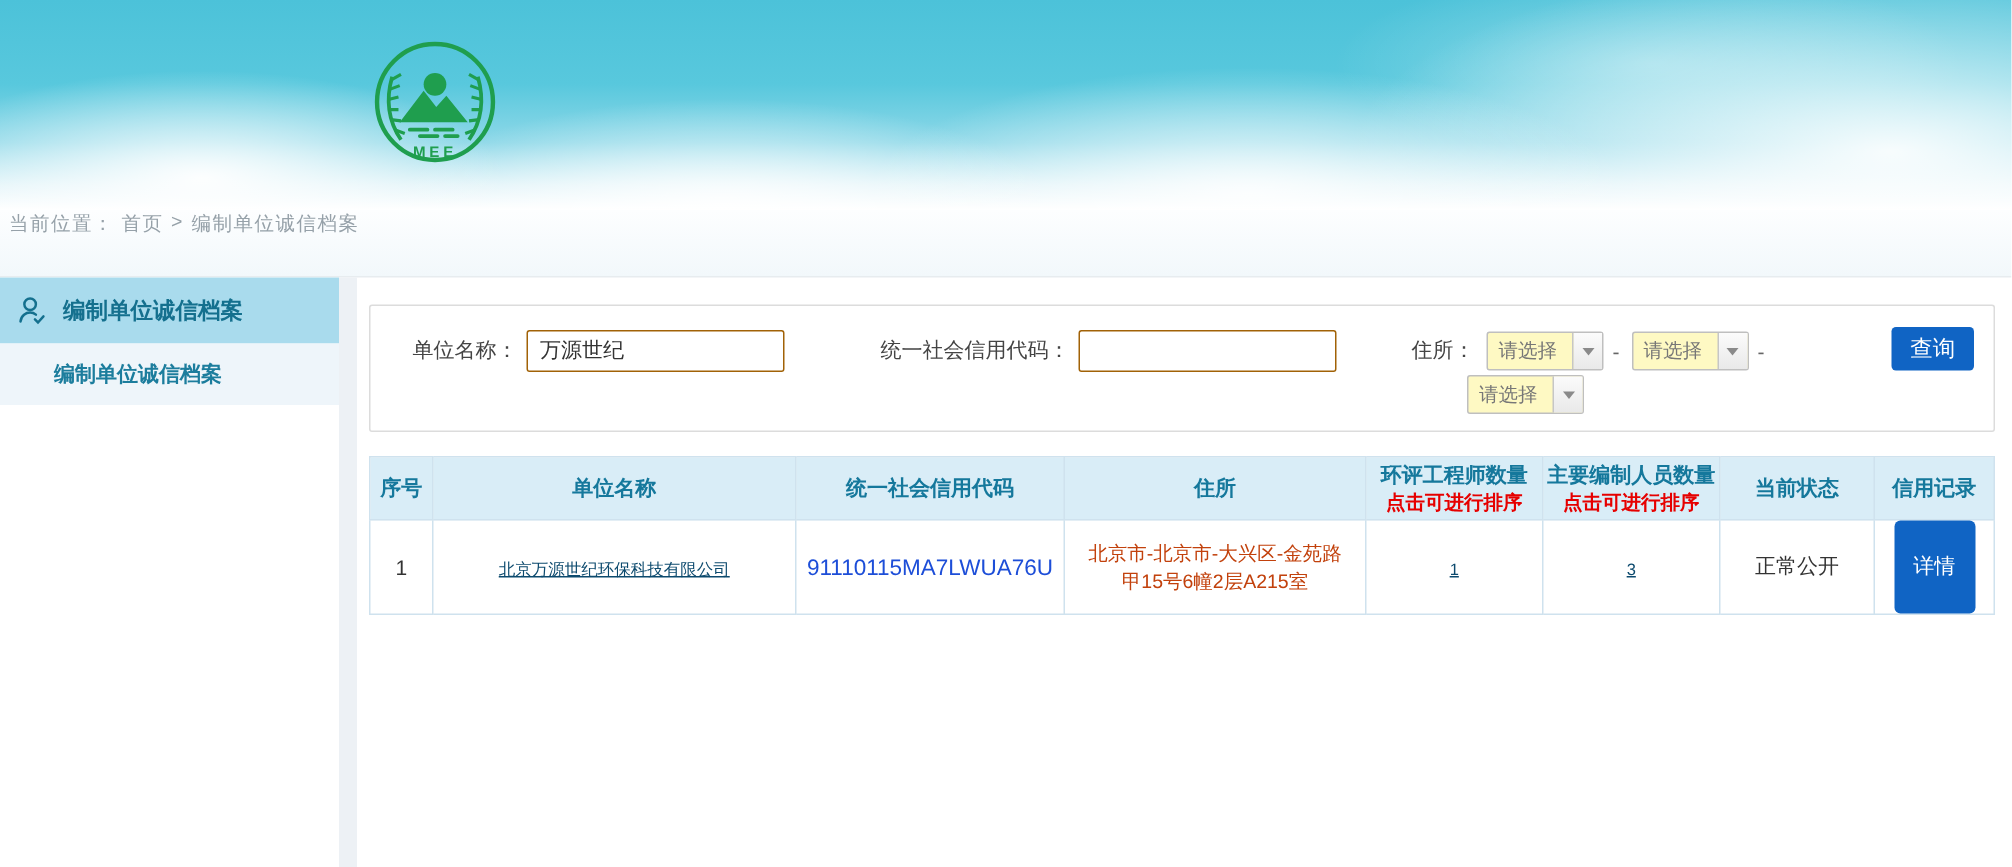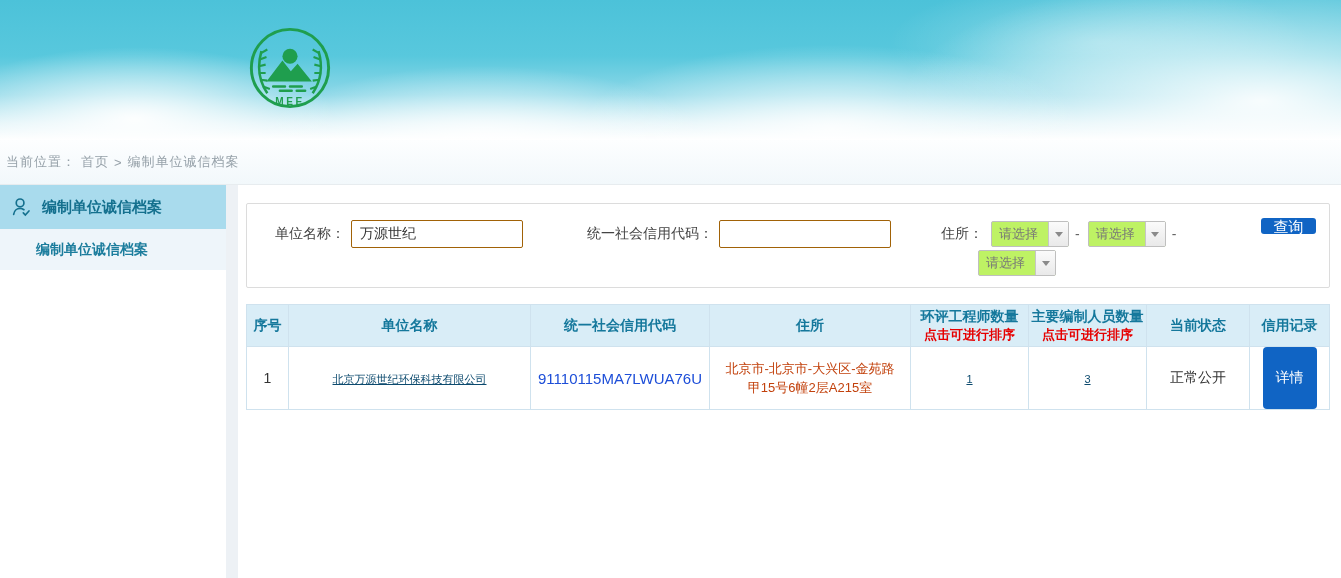--- a/index.html
+++ b/index.html
@@ -20,21 +20,21 @@
   .logo { position:absolute; left:248px; top:26px; width:84px; height:84px; }
   .site-title {
     position:absolute; left:350px; top:36px;
     font-size:47px; font-weight:900; color:#1c3e90; letter-spacing:6px;
     text-shadow:1px 0 0 #1c3e90;
     white-space:nowrap;
   }
 
   
   .breadcrumb {
-    height:45px; display:flex; align-items:center; padding-left:6px;
+    height:45px; display:flex; align-items:flex-start; padding-left:6px;
     font-size:13px; color:#96a1a9; letter-spacing:1px;
     background:linear-gradient(180deg,#fdfeff 0%,#f2f8fb 100%);
     border-bottom:1px solid #e7ecef;
   }
   .breadcrumb span { margin-right:5px; }
   .crumb-link { cursor:pointer; }
 
   
   .content { display:flex; height:393px; }
   .sidebar { width:227px; background:#fff; }
@@ -60,32 +60,32 @@
   .lbl-name { margin-left:28px; }
   .lbl-code { margin-left:64px; }
   .lbl-addr { margin-left:50px; }
   .text-input {
     width:172px; height:28px; border:1px solid #a16207; border-radius:2px;
     font-size:14px; color:#333; padding:0 8px; margin-left:6px; outline:none;
     font-family:"Liberation Sans", sans-serif;
   }
   .combo {
     display:flex; align-items:stretch; width:78px; height:26px; margin-left:8px;
-    border:1px solid #bfbfbf; border-radius:2px; background:#bef264; cursor:pointer;
+    border:1px solid #bfbfbf; border-radius:2px; background:#fef9c3; cursor:pointer;
   }
   .combo-text { flex:1; font-size:13px; color:#777; display:flex; align-items:center; padding-left:7px; }
   .combo-btn {
     width:20px; border-left:1px solid #c6c6c6; background:linear-gradient(180deg,#fbfbfb,#e9e9e9);
     display:flex; align-items:center; justify-content:center;
   }
   .combo-arrow { width:0; height:0; border-left:4px solid transparent; border-right:4px solid transparent; border-top:5px solid #8a8a8a; }
   .dash { color:#666; margin-left:6px; font-size:14px; }
   .combo-row2 { position:absolute; left:731px; top:46px; margin-left:0; }
   .query-btn {
-    position:absolute; right:13px; top:14px; width:55px; height:16px;
+    position:absolute; right:13px; top:14px; width:55px; height:29px;
     background:#1064c4; color:#fff; border:none; border-radius:3px;
     font-size:15px; cursor:pointer; font-family:"Liberation Sans", sans-serif;
   }
 
   
   .result-table { margin-top:16px; width:1083px; border-collapse:collapse; table-layout:fixed; }
   .result-table th, .result-table td { border:1px solid #cfe2ee; text-align:center; vertical-align:middle; }
   .result-table thead th {
     background:#d9edf7; color:#15789c; font-size:14px; font-weight:bold; height:42px; line-height:1.45;
   }

